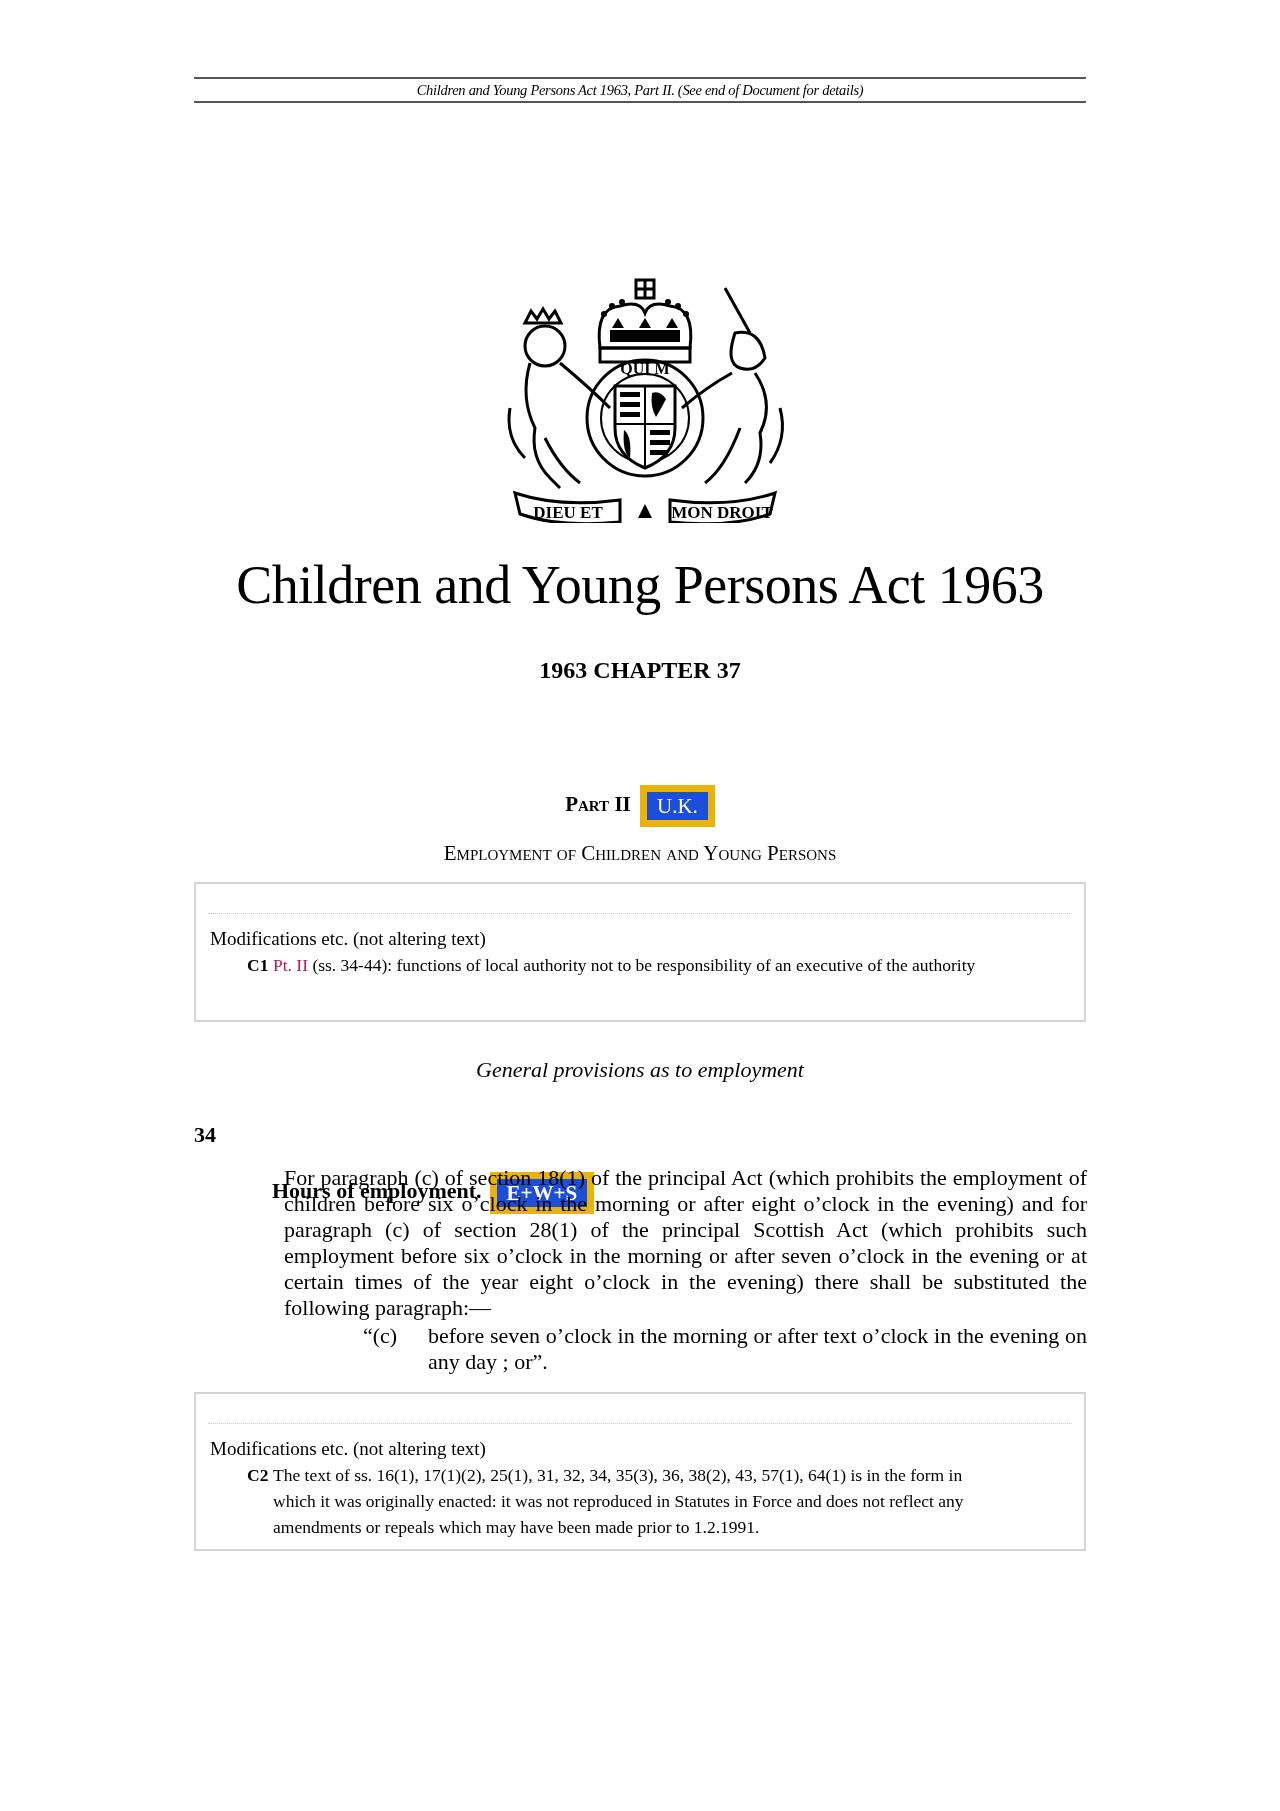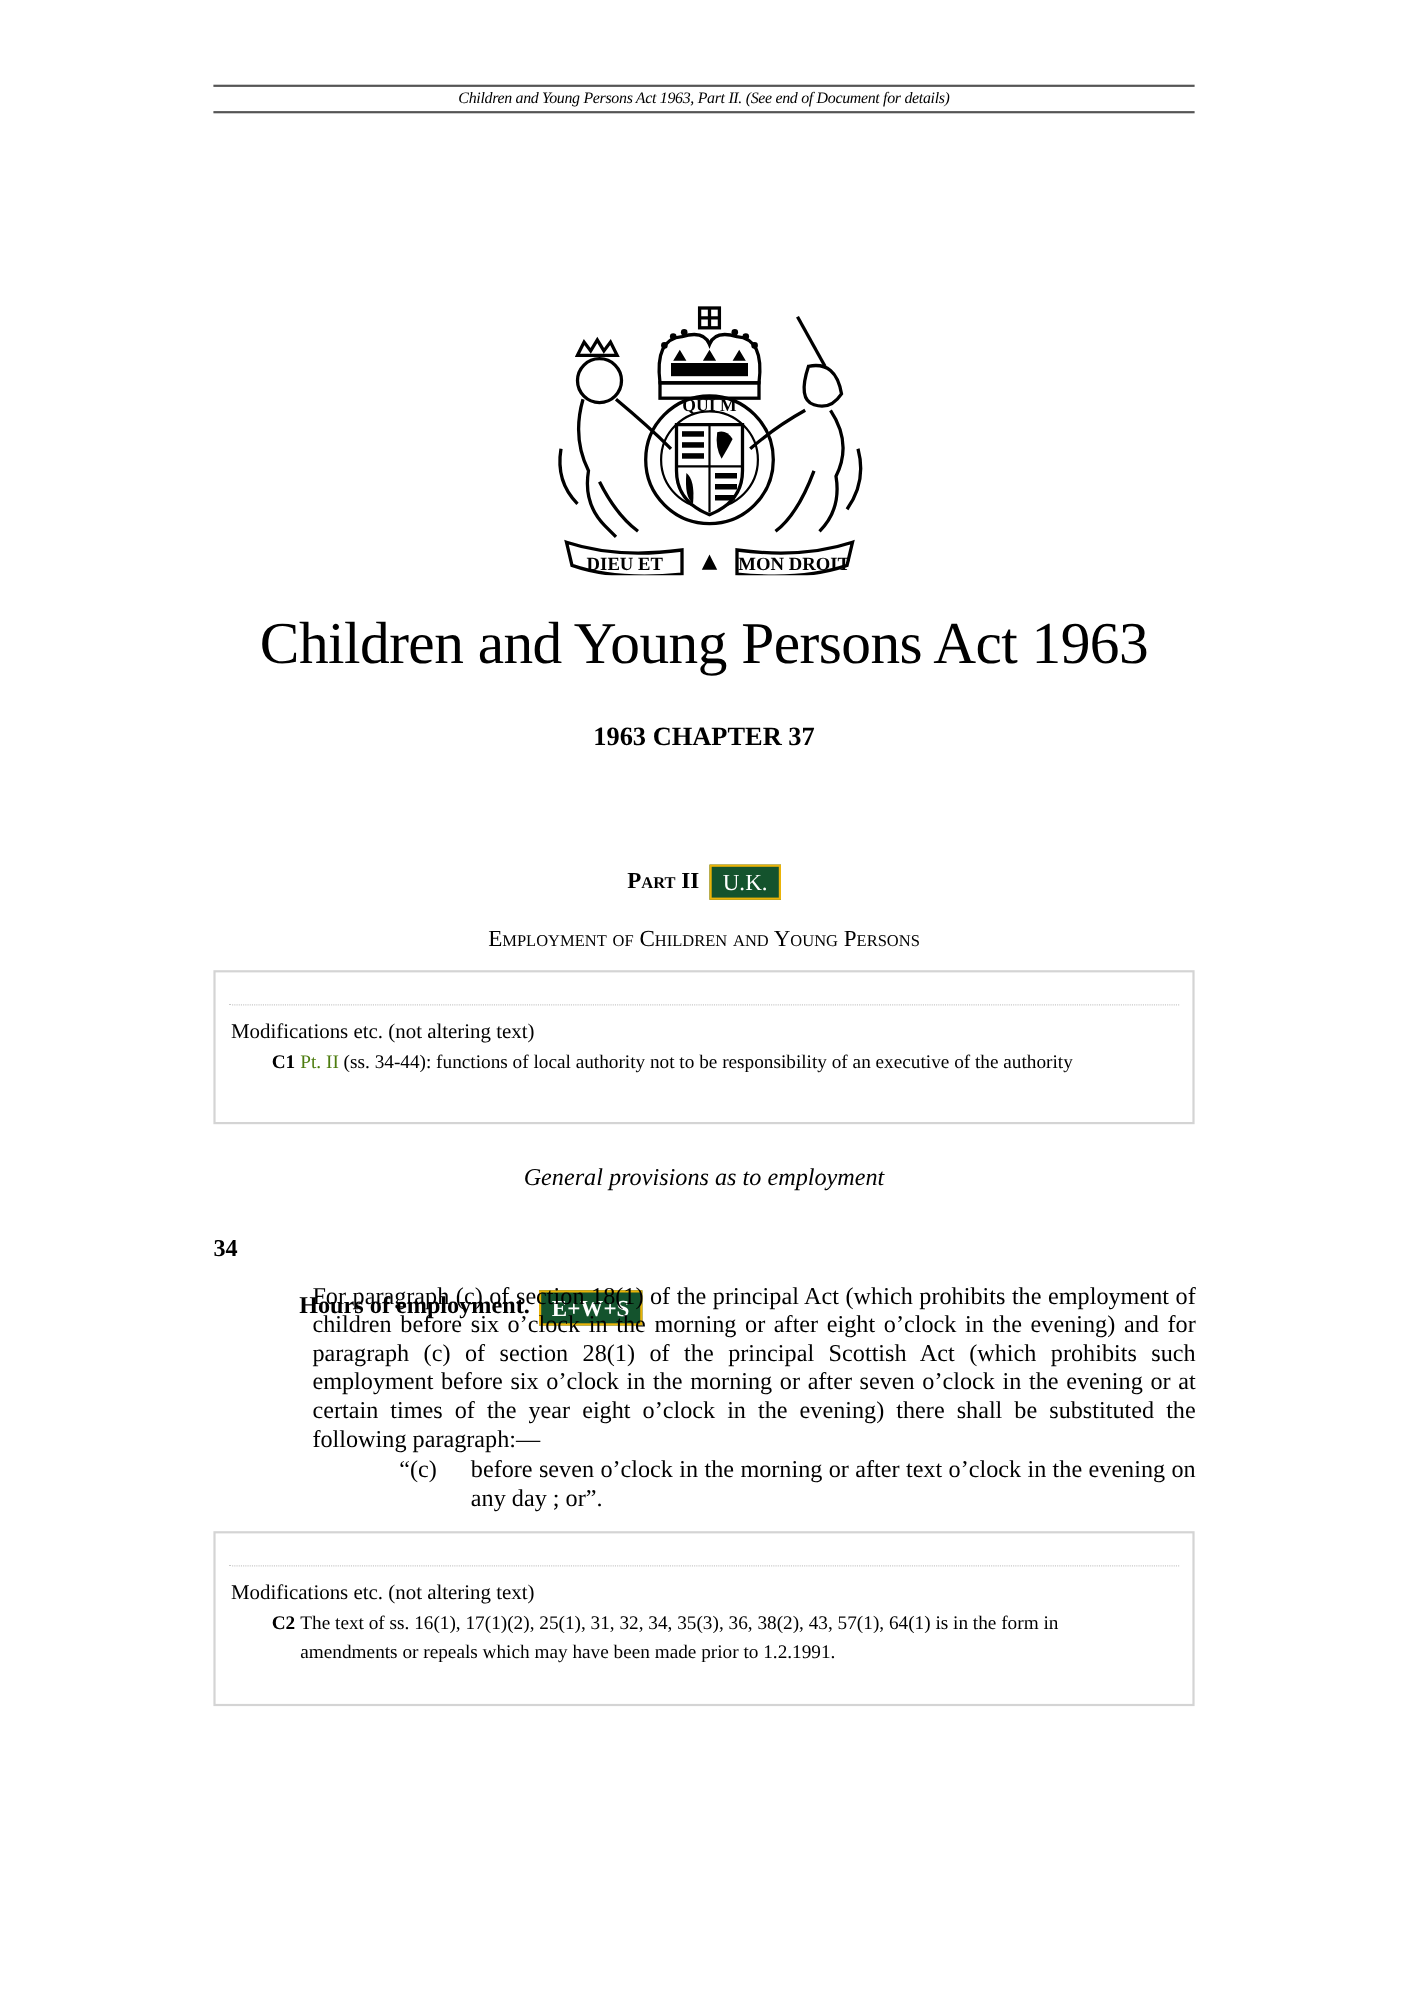--- a/index.html
+++ b/index.html
@@ -24,44 +24,44 @@
   .chapter {
     position: absolute; left: 0; width: 1280px; top: 655px; text-align: center;
     font-size: 24px; font-weight: bold; line-height: 30px;
   }
   .part {
     position: absolute; left: 0; width: 1280px; top: 785px; text-align: center;
     font-size: 21px; line-height: 30px; font-weight: bold;
   }
   .part .sc { font-variant: small-caps; }
   .badge {
-    display: inline-block; background: #14532d; color: #fff; font-weight: normal;
+    display: inline-block; background: #1d4ed8; color: #fff; font-weight: normal;
     padding: 0 10px; margin-left: 4px; font-size: 21px; line-height: 28px;
-    border: 2px solid #eab308; vertical-align: middle;
+    border: 7px solid #eab308; vertical-align: middle;
   }
   .part-sub {
     position: absolute; left: 0; width: 1280px; top: 838px; text-align: center;
     font-size: 21px; font-variant: small-caps; line-height: 30px;
   }
   .annot-box {
     position: absolute; left: 194px; width: 888px; border: 2px solid #d4d4d4; background: #fff;
   }
   .annot-box .dots {
     position: absolute; left: 12px; right: 12px; top: 29px; border-top: 1px dotted #c8c8c8;
   }
   .annot-box .head {
     position: absolute; left: 14px; top: 43px; font-weight: normal; font-size: 19px; line-height: 24px;
   }
   .annot-box .code {
     position: absolute; left: 27px; font-weight: bold; font-size: 17.5px; line-height: 26px; margin-left: 24px;
   }
   .annot-box .body {
     position: absolute; left: 77px; right: 20px; font-size: 17.5px; line-height: 26px;
   }
-  .link { color: #4d7c0f; text-decoration: none; }
+  .link { color: #be185d; text-decoration: none; }
   .link.bold { font-weight: bold; }
   .crossheading {
     position: absolute; left: 0; width: 1280px; top: 1055px; text-align: center;
     font-style: italic; font-size: 22px; line-height: 30px;
   }
   .sec-num {
     position: absolute; left: 194px; top: 1120px; font-weight: bold; font-size: 22px; line-height: 30px;
   }
   .sec-title {
     position: absolute; left: 272px; top: 1172px; font-weight: bold; font-size: 22px; line-height: 30px; font-family: Liberation Serif, serif;
@@ -176,15 +176,16 @@
 <div class="sec-body">For paragraph (c) of section 18(1) of the principal Act (which prohibits the employment of children before six o’clock in the morning or after eight o’clock in the evening) and for paragraph (c) of section 28(1) of the principal Scottish Act (which prohibits such employment before six o’clock in the morning or after seven o’clock in the evening or at certain times of the year eight o’clock in the evening) there shall be substituted the following paragraph:—</div>
 <div class="sub-label">“(c)</div>
 <div class="sub-text">before seven o’clock in the morning or after text o’clock in the evening on any day ; or”.</div>
 
 <div class="annot-box" style="top:1392px;height:155px;">
   <div class="dots"></div>
   <div class="head">Modifications etc. (not altering text)</div>
   <div class="code" style="top:68px;">C2</div>
   <div class="body" style="top:68px;">
     <div>The text of ss. 16(1), 17(1)(2), 25(1), 31, 32, 34, 35(3), 36, 38(2), 43, 57(1), 64(1) is in the form in</div>
+    <div>which it was originally enacted: it was not reproduced in Statutes in Force and does not reflect any</div>
     <div>amendments or repeals which may have been made prior to 1.2.1991.</div>
   </div>
 </div>
 
 </body></html>

